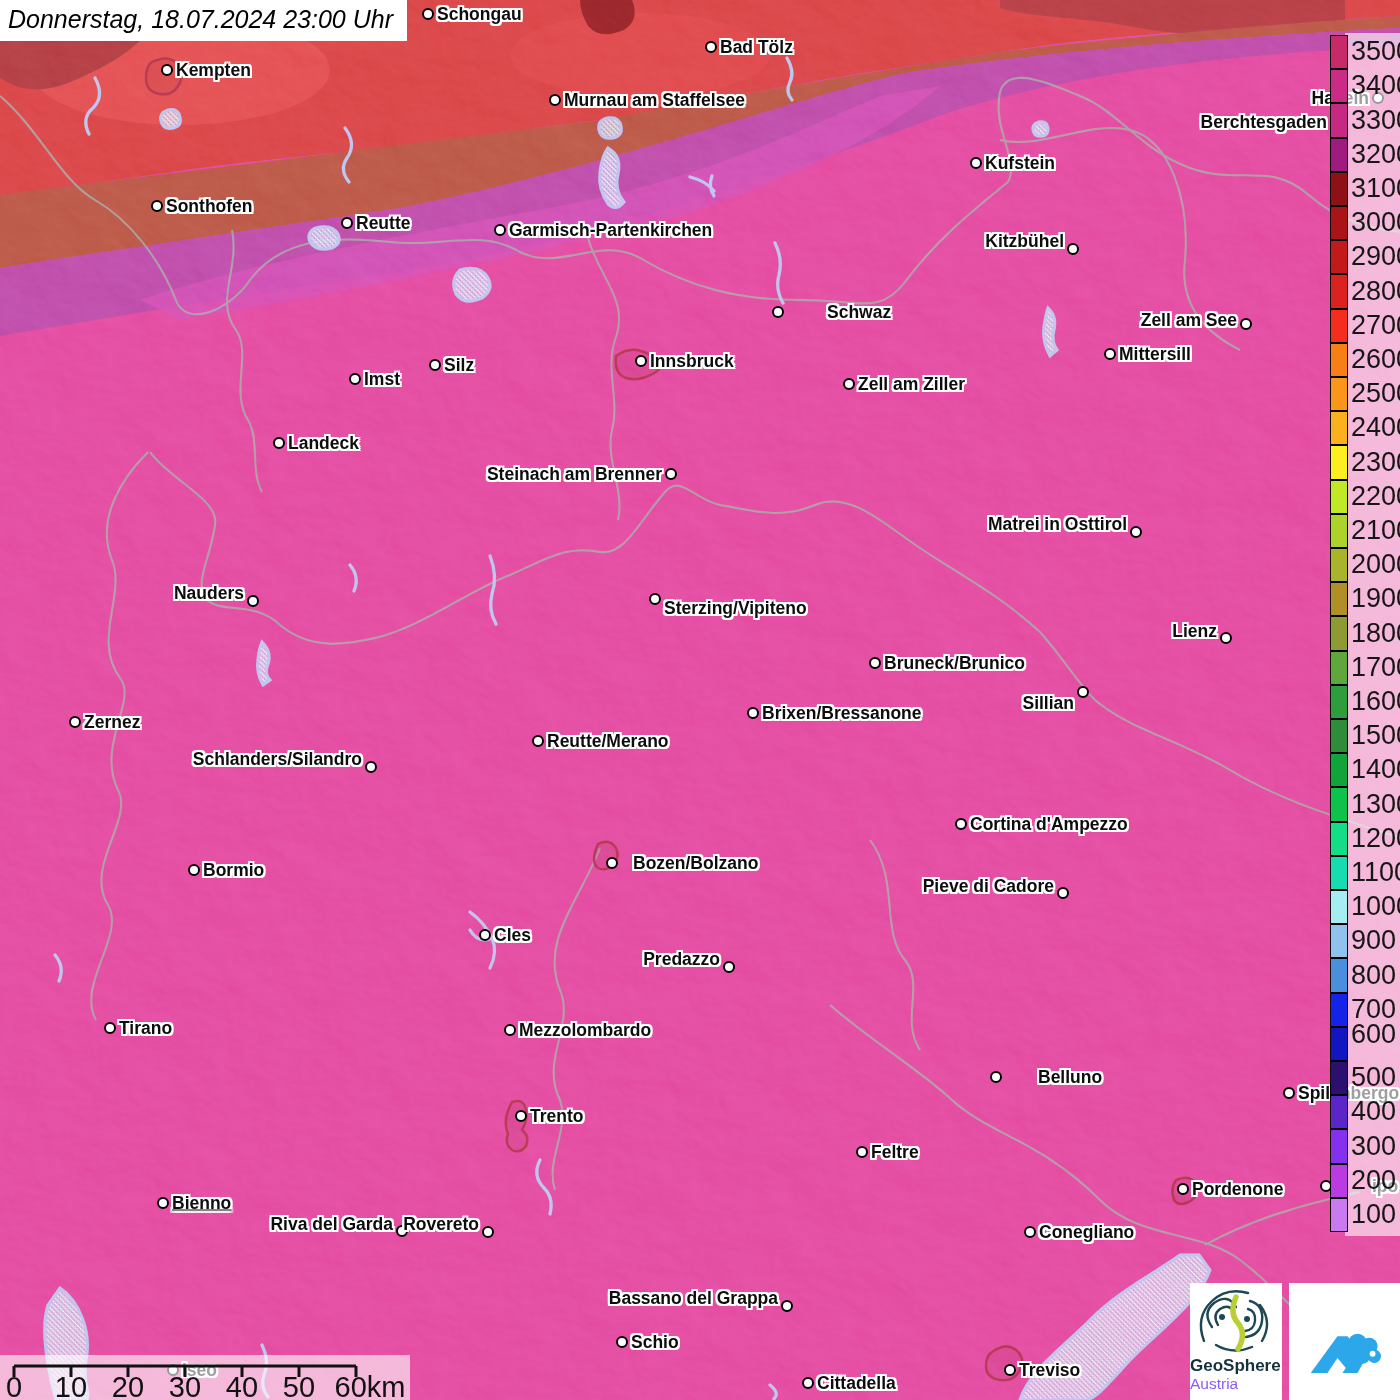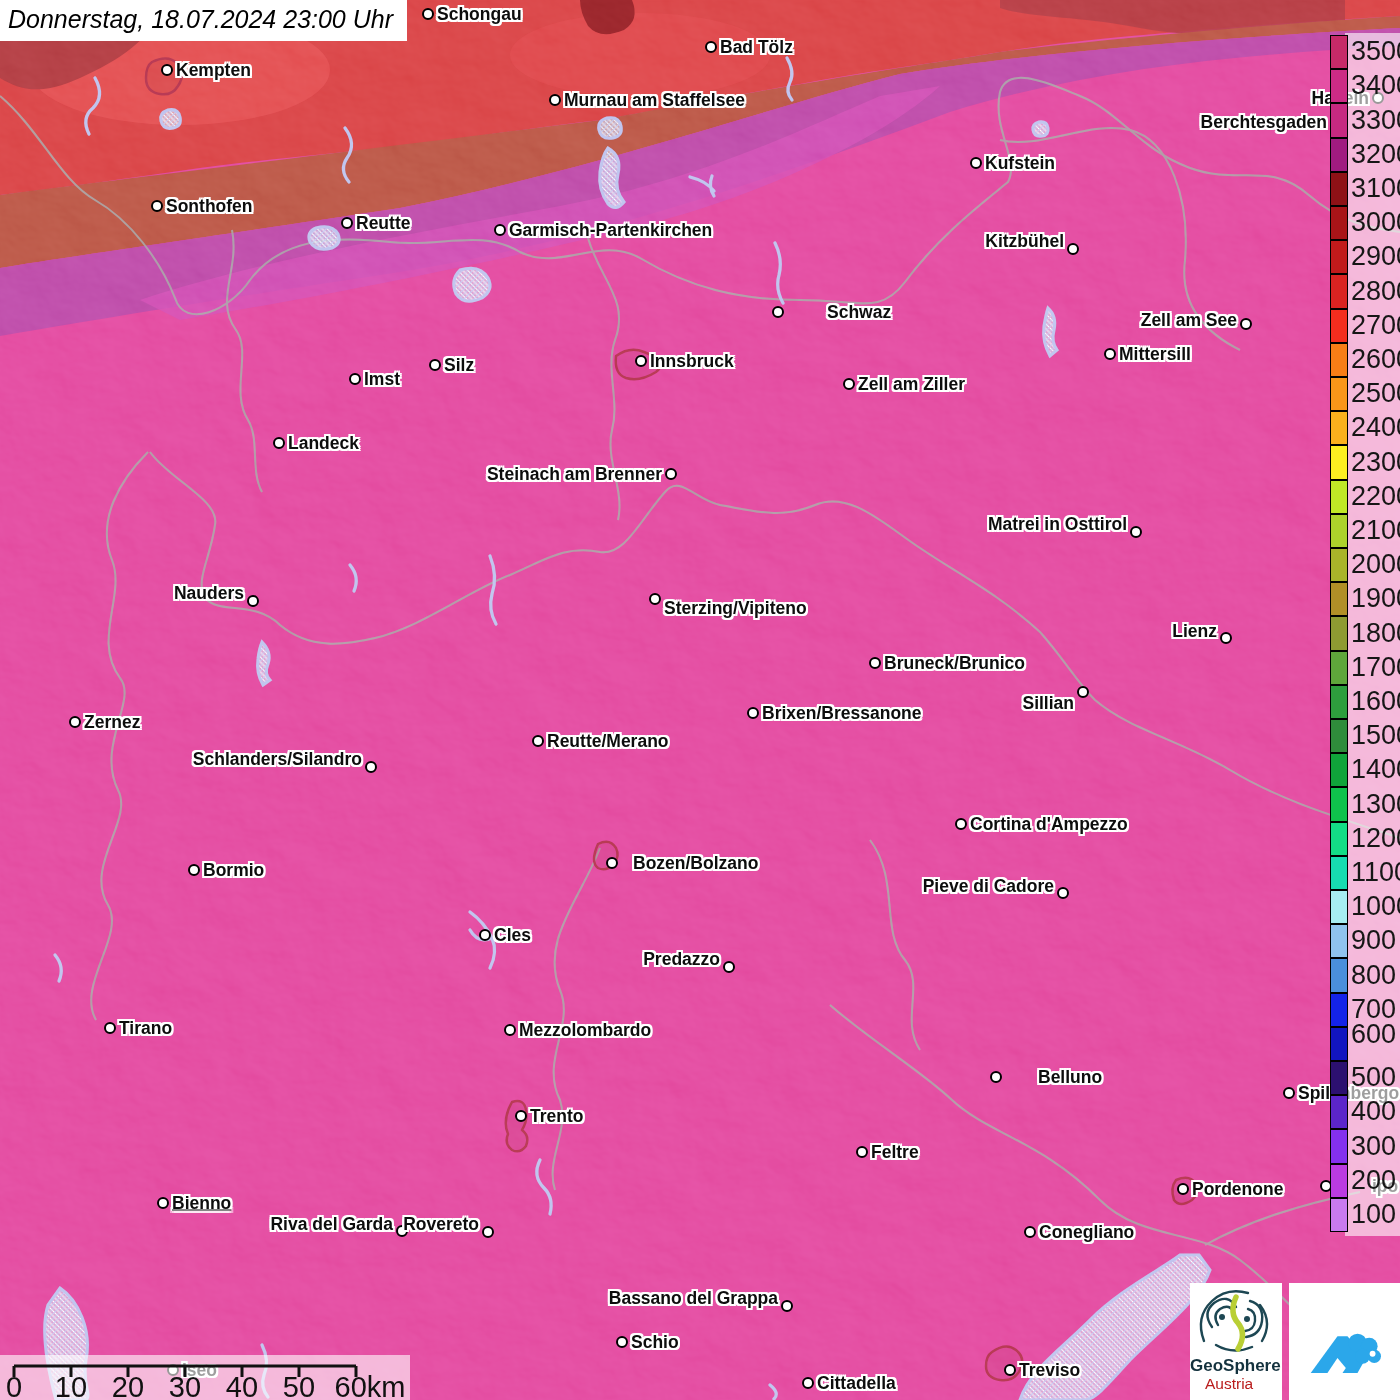--- a/index.html
+++ b/index.html
@@ -29,21 +29,21 @@
   .title-line2{font-size:25px;font-style:italic;color:#000;margin-top:1px;}
   .model-box{position:absolute;right:0;top:0;background:#fff;padding:2px 8px 6px 16px;
             font-size:27px;font-style:italic;color:#000;z-index:30;}
   
   .scalebar-box{position:absolute;left:0;top:1355px;width:410px;height:45px;
             background:rgba(255,255,255,.60);z-index:25;}
   
   .logo-box{position:absolute;background:#fff;z-index:30;}
   .logo-geo{left:1190px;top:1283px;width:92px;height:117px;text-align:left;}
   .logo-geo .gname{font-size:17px;font-weight:bold;color:#14323E;line-height:18px;margin-top:-2px;}
-  .logo-geo .gcountry{font-size:15.5px;color:#b91c1c;line-height:17px;padding-left:15px;}
+  .logo-geo .gcountry{font-size:15.5px;color:#8b5cf6;line-height:17px;}
   .logo-blue{left:1289px;top:1283px;width:111px;height:117px;display:flex;
             align-items:center;justify-content:center;}
 </style>
 </head>
 <body>
 
 <div id="stage">
 
   <svg class="layer" width="1400" height="1400" viewBox="0 0 1400 1400">
     <defs>

